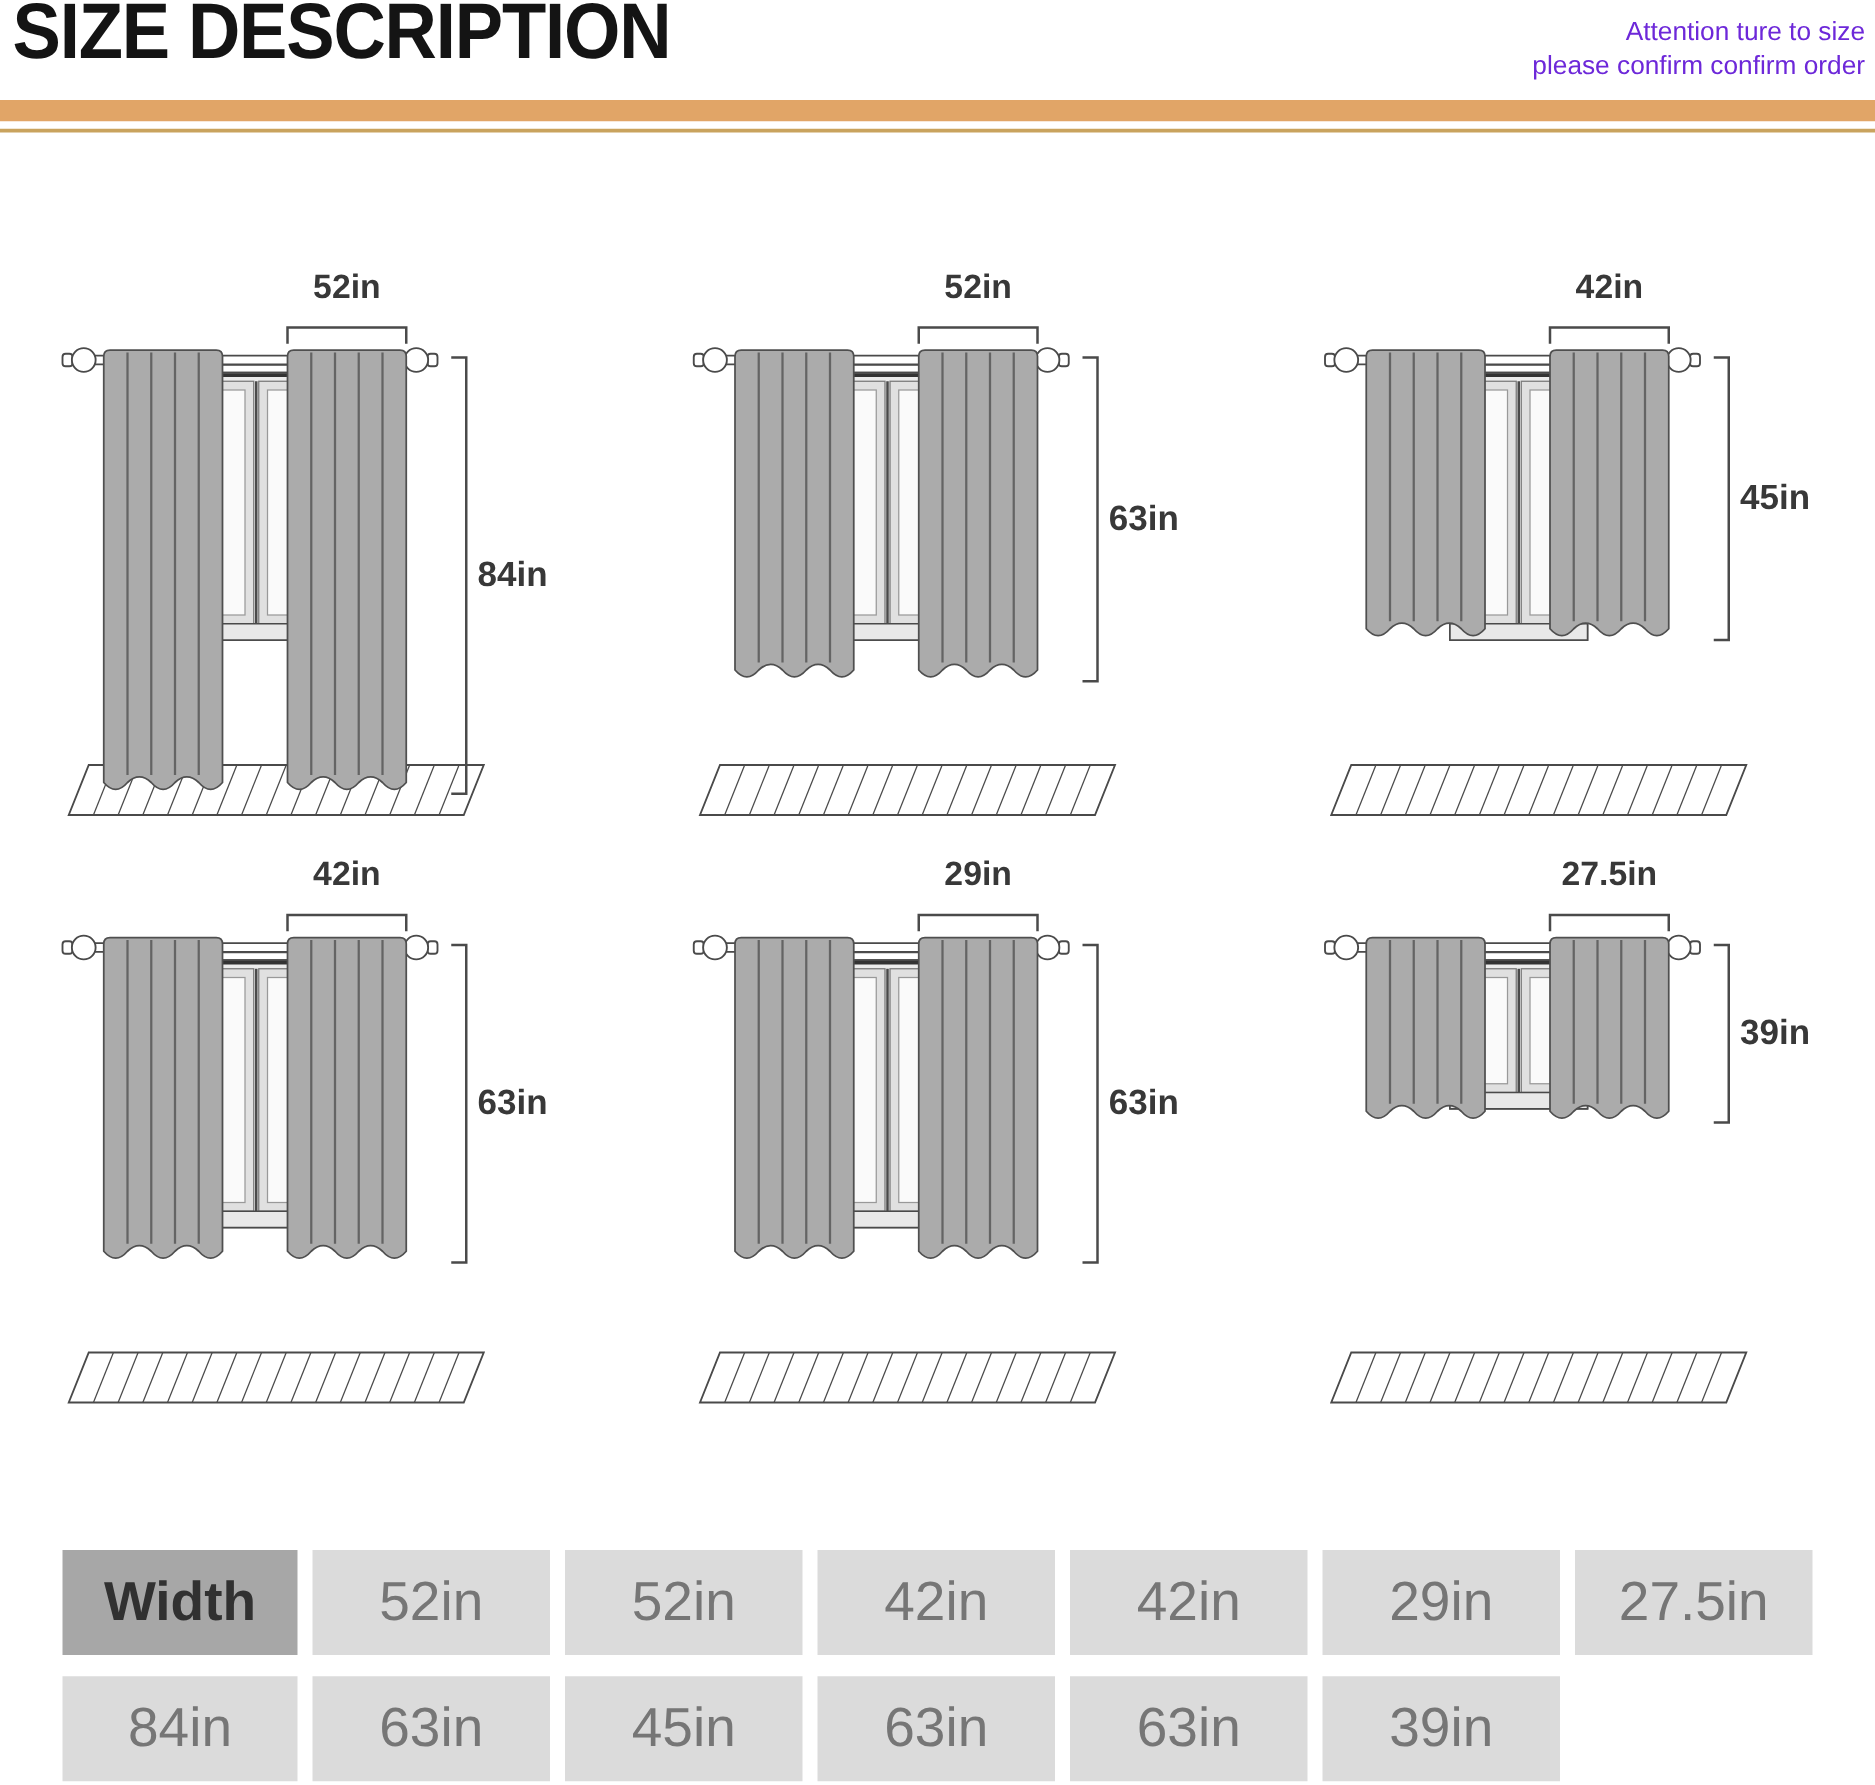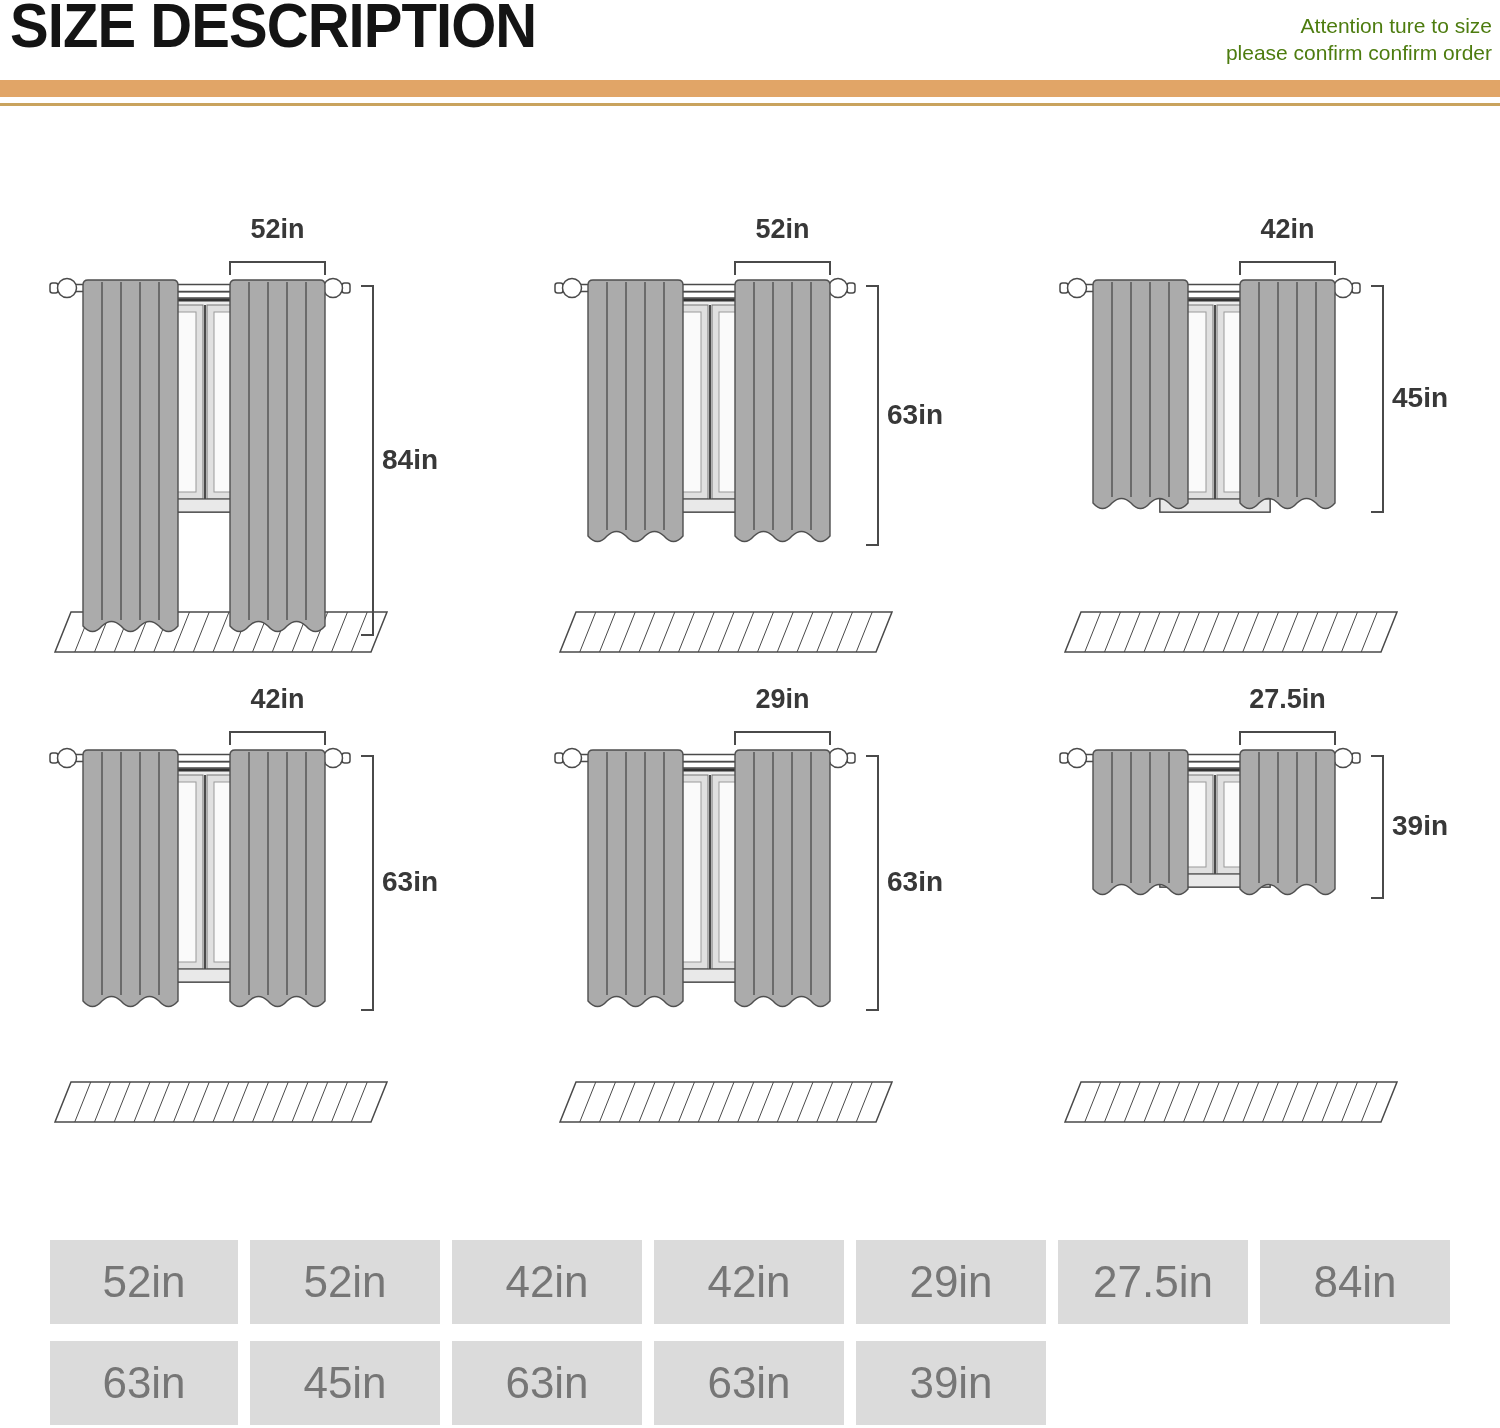--- a/index.html
+++ b/index.html
@@ -10,21 +10,21 @@
   .page{position:absolute;inset:0;}
   
   .title{
     position:absolute;left:10px;top:-10px;margin:0;
     font-size:63px;font-weight:700;color:#141414;line-height:70px;
     letter-spacing:-1px;transform:scaleX(0.92);transform-origin:left center;
     white-space:nowrap;
   }
   .note{
     position:absolute;right:8px;top:12px;text-align:right;
-    font-size:21px;line-height:27px;color:#4d7c0f;
+    font-size:21px;line-height:27px;color:#6d28d9;
   }
   .bar-thick{position:absolute;left:0;top:80px;width:1500px;height:17px;}
   .bar-thin{position:absolute;left:0;top:103px;width:1500px;height:3px;}
   
   .diagrams{
     position:absolute;left:40px;top:212px;
     display:grid;grid-template-columns:repeat(3,420px);
     column-gap:85px;row-gap:20px;
   }
   .cell{position:relative;width:420px;height:450px;}
@@ -419,20 +419,21 @@
             <line x1="247" y1="70" x2="247" y2="201" stroke="#646464" stroke-width="1.8"></line>
             <line x1="266" y1="70" x2="266" y2="201" stroke="#646464" stroke-width="1.8"></line>
           </g>
           <path d="M321 74 L333 74 L333 216 L321 216" fill="none" stroke="#4a4a4a" stroke-width="2"></path>
         </svg>
     </div>
 
   </div>
 
   <div class="sizetable">
+    <div class="th">Width</div>
     <div class="td">52in</div>
     <div class="td">52in</div>
     <div class="td">42in</div>
     <div class="td">42in</div>
     <div class="td">29in</div>
     <div class="td">27.5in</div>
     <div class="td">84in</div>
     <div class="td">63in</div>
     <div class="td">45in</div>
     <div class="td">63in</div>

